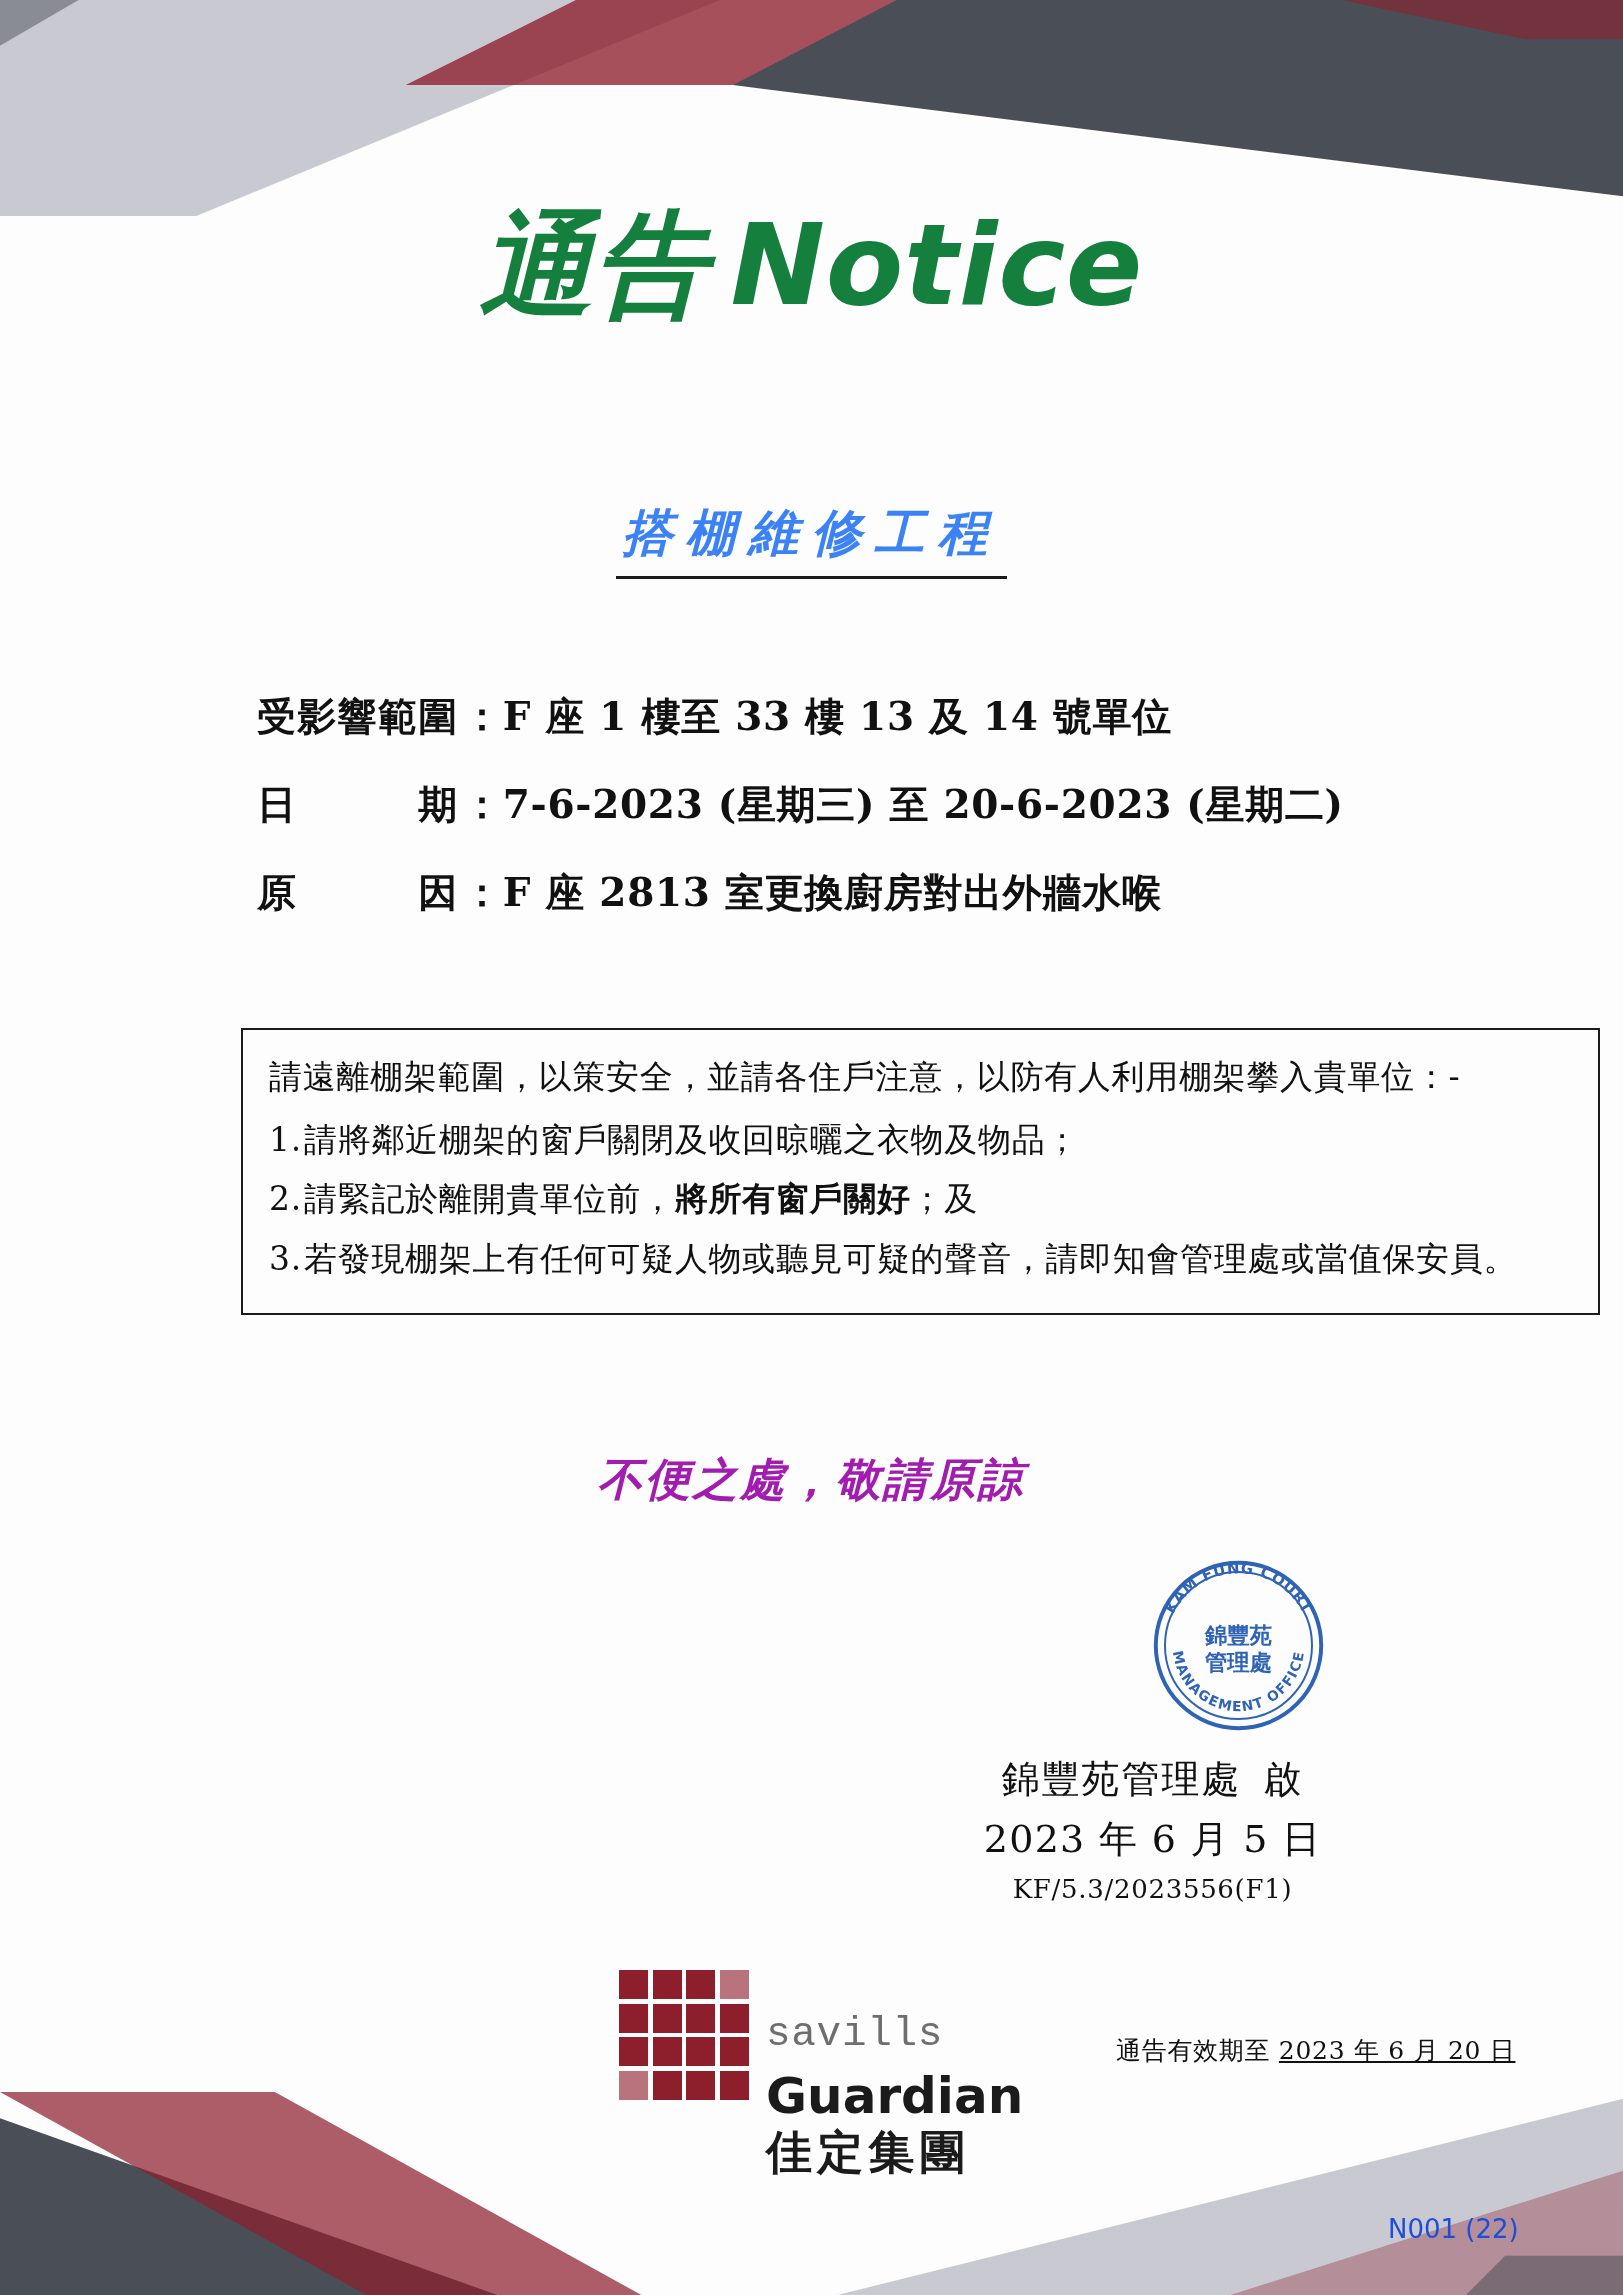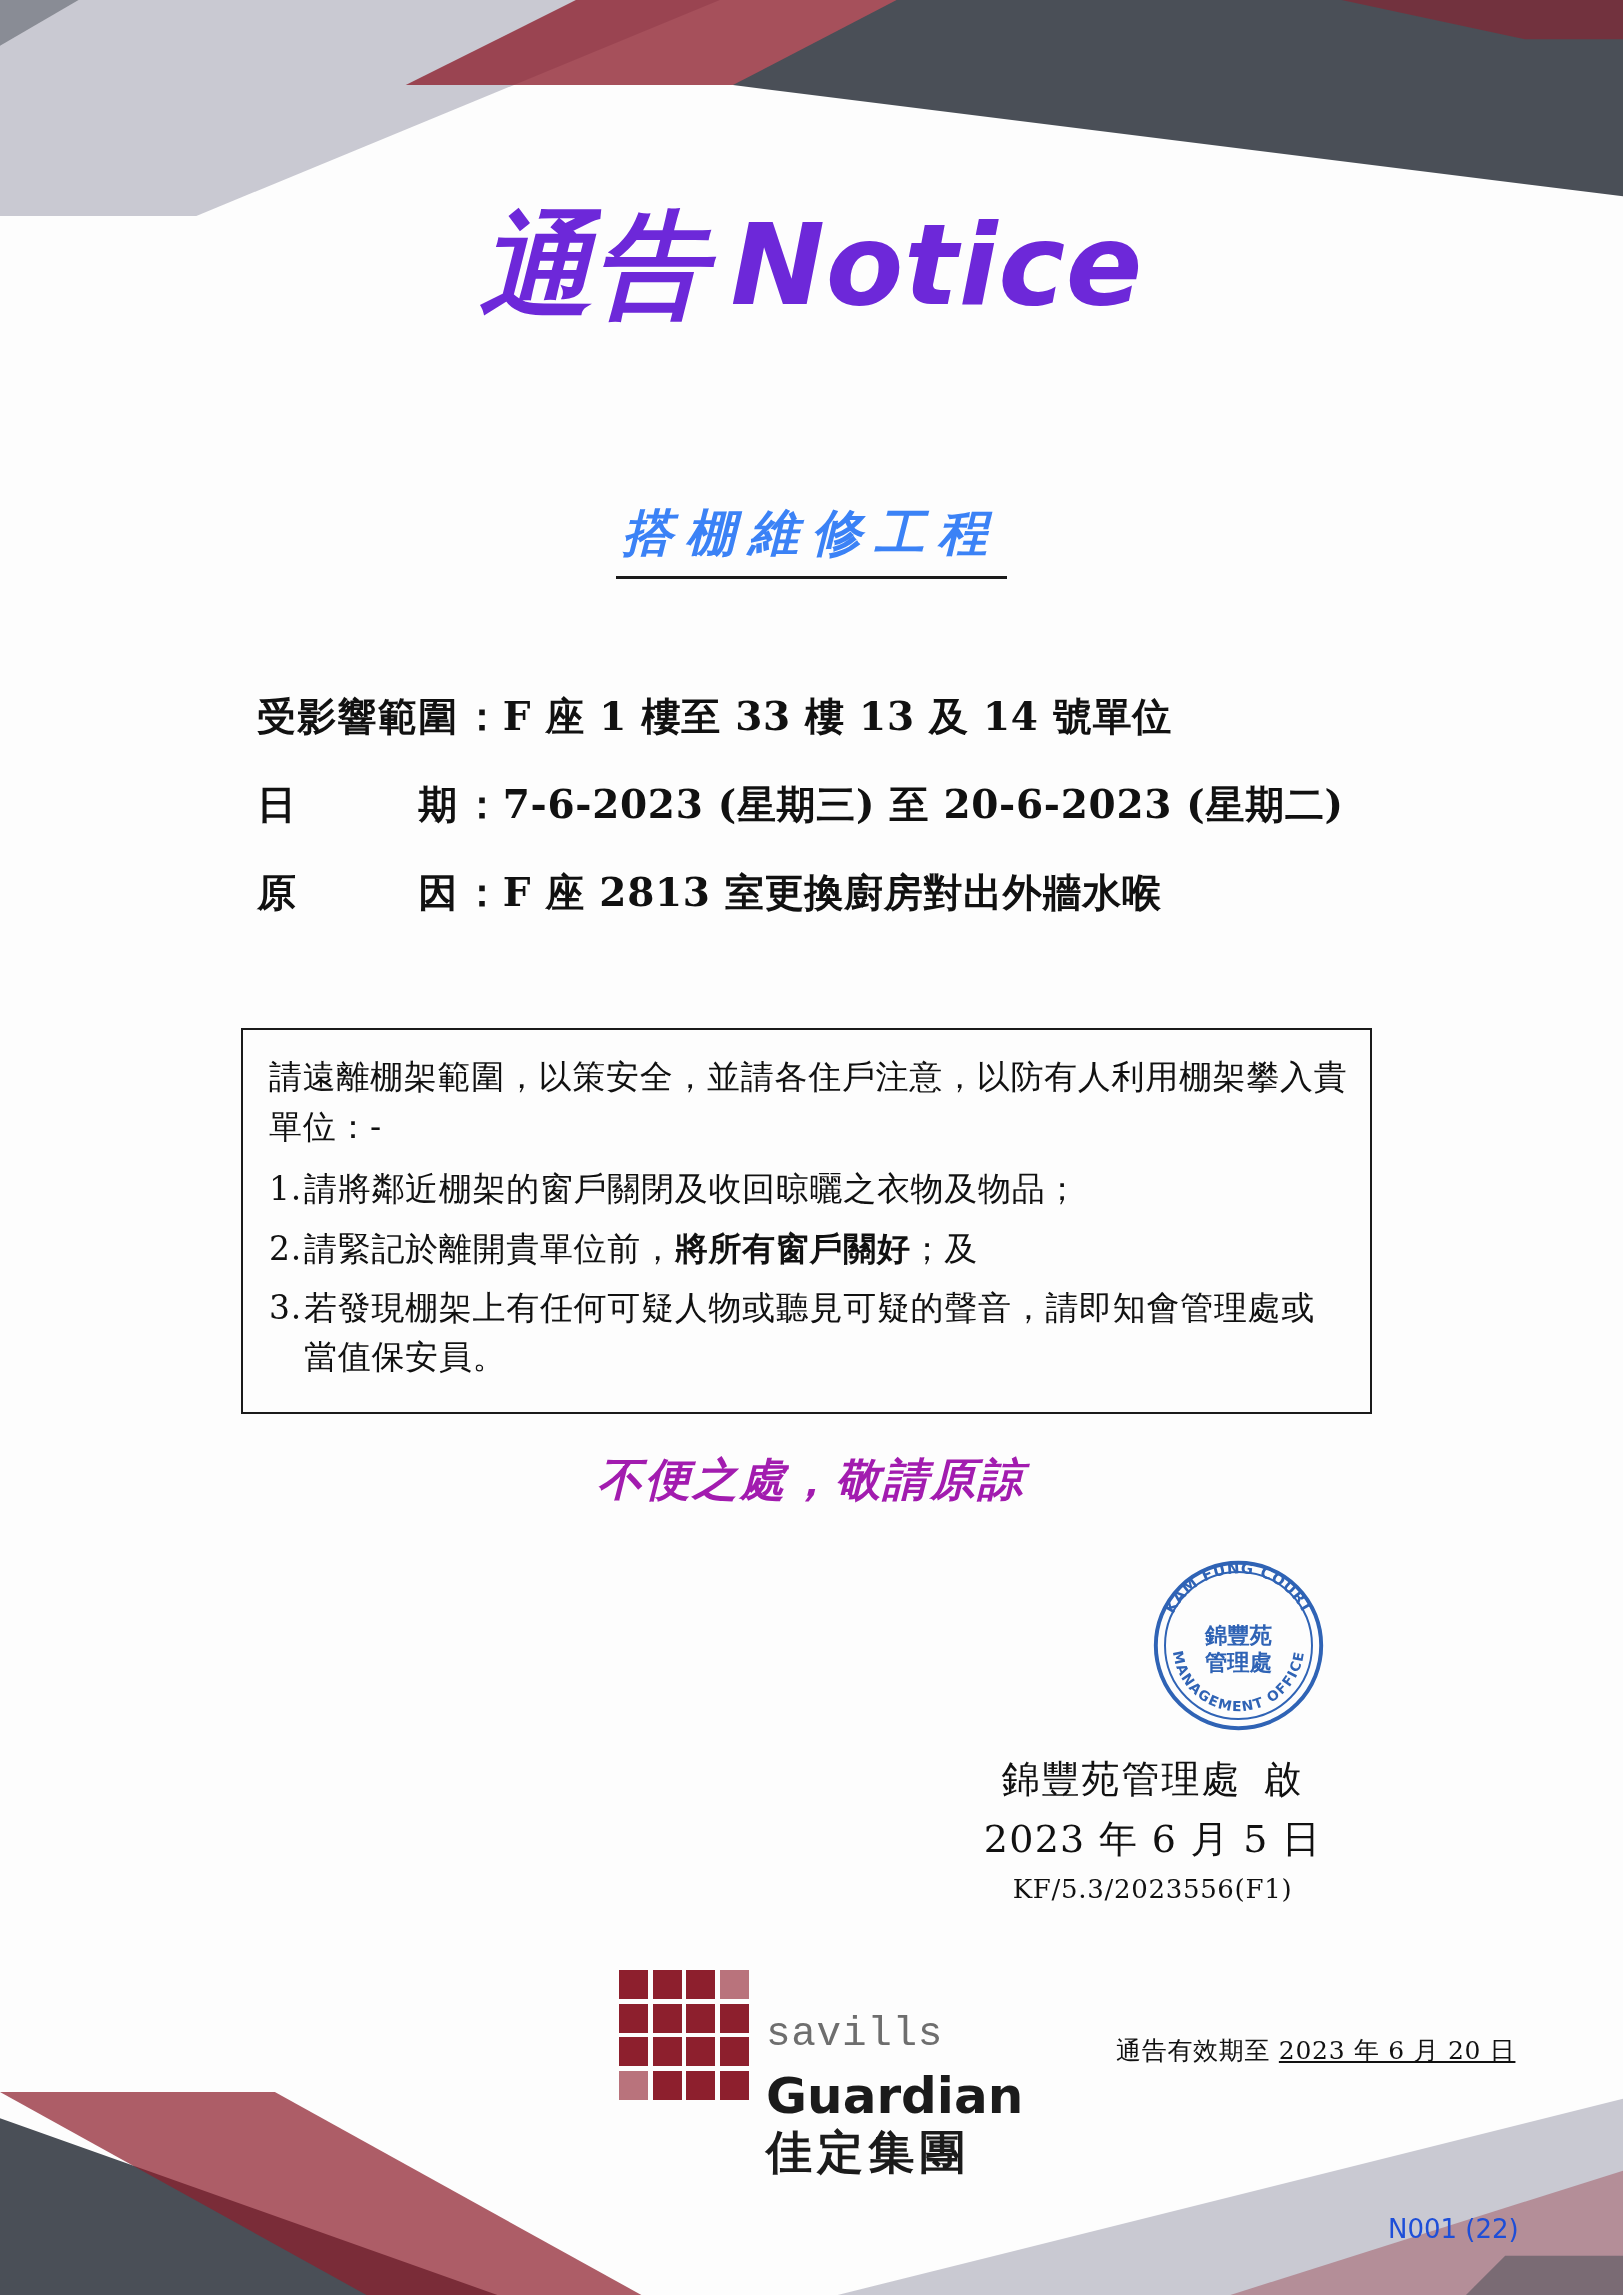--- a/index.html
+++ b/index.html
@@ -31,21 +31,21 @@
     position: absolute;
     top: 190px;
     left: 0;
     width: 1623px;
     text-align: center;
     font-family: "DejaVu Sans", "Liberation Sans", sans-serif;
     font-weight: bold;
     font-style: italic;
     font-size: 113px;
     letter-spacing: 2.6px;
-    color: #6d28d9;
+    color: #15803d;
     white-space: nowrap;
   }
   .notice-title .zh {
     font-family: "DejaVu Sans", "Liberation Sans", sans-serif;
     letter-spacing: 1.3px;
   }
   .notice-title .en {
     margin-left: 22px;
     letter-spacing: 0.7px;
   }
@@ -99,21 +99,21 @@
     flex: 1 1 auto;
     font-weight: bold;
     letter-spacing: 0.7px;
   }
 
   
   .notes-box {
     position: absolute;
     top: 1028px;
     left: 241px;
-    width: 1131px;
+    width: 1359px;
     border: 2px solid #1b1b1b;
     padding: 22px 22px 19.6px 26px;
     box-sizing: border-box;
   }
   .notes-intro {
     font-size: 33px;
     line-height: 1.5;
     letter-spacing: 0.7px;
     margin-bottom: 14.4px;
   }

